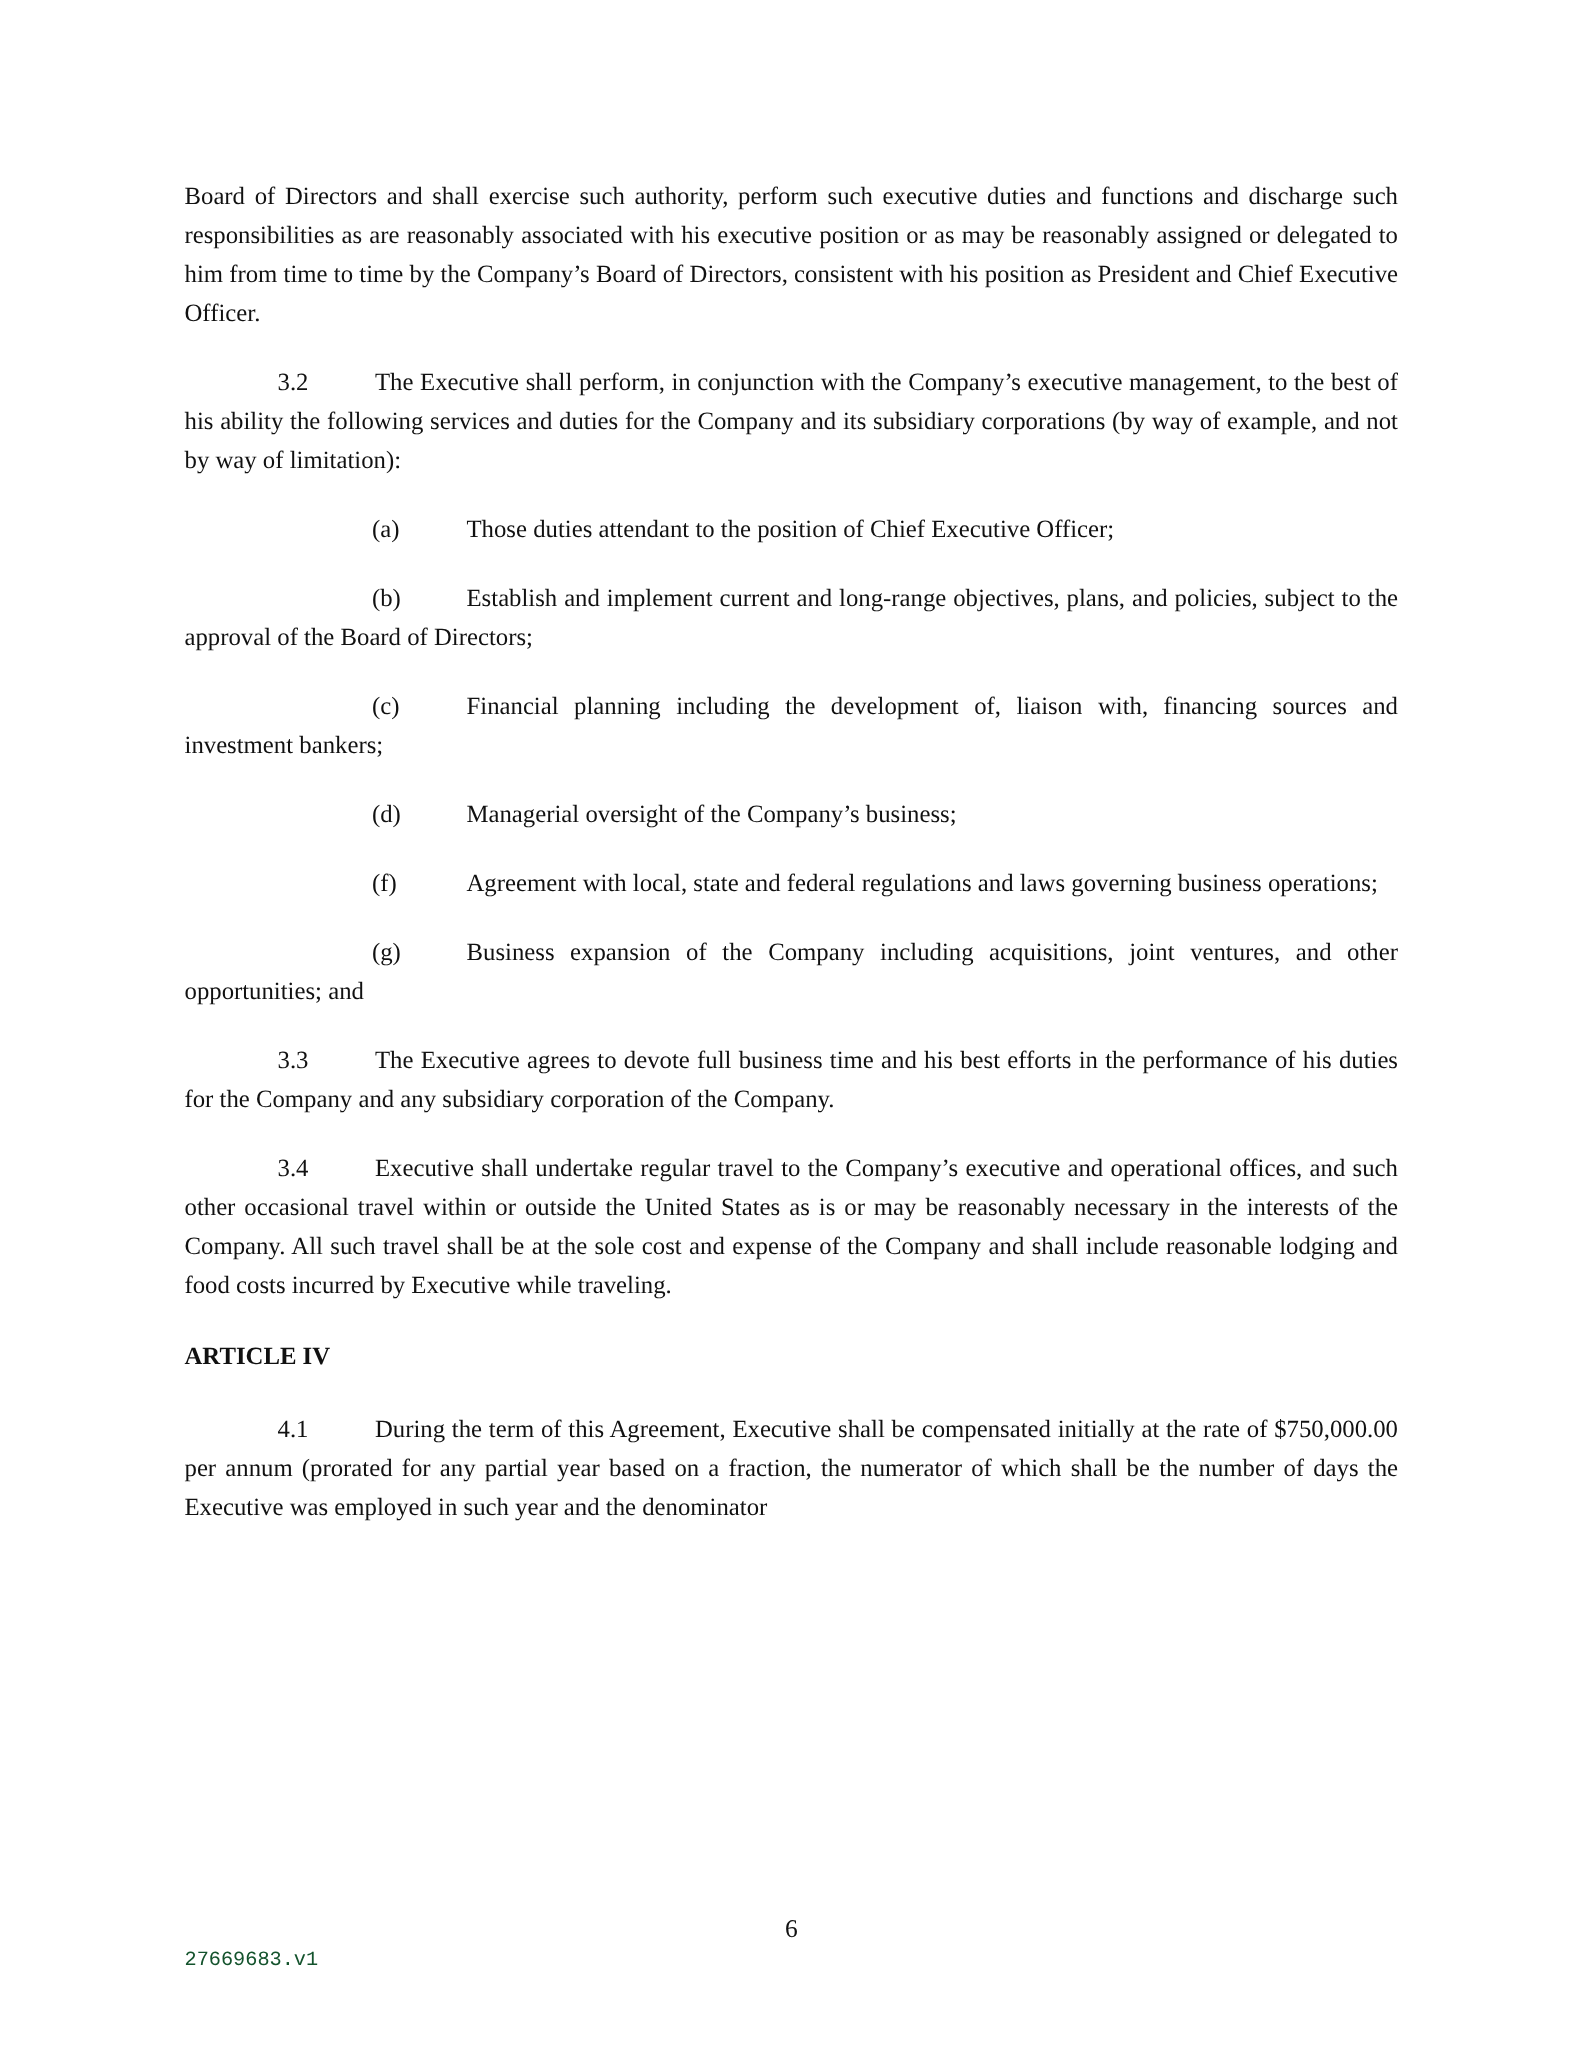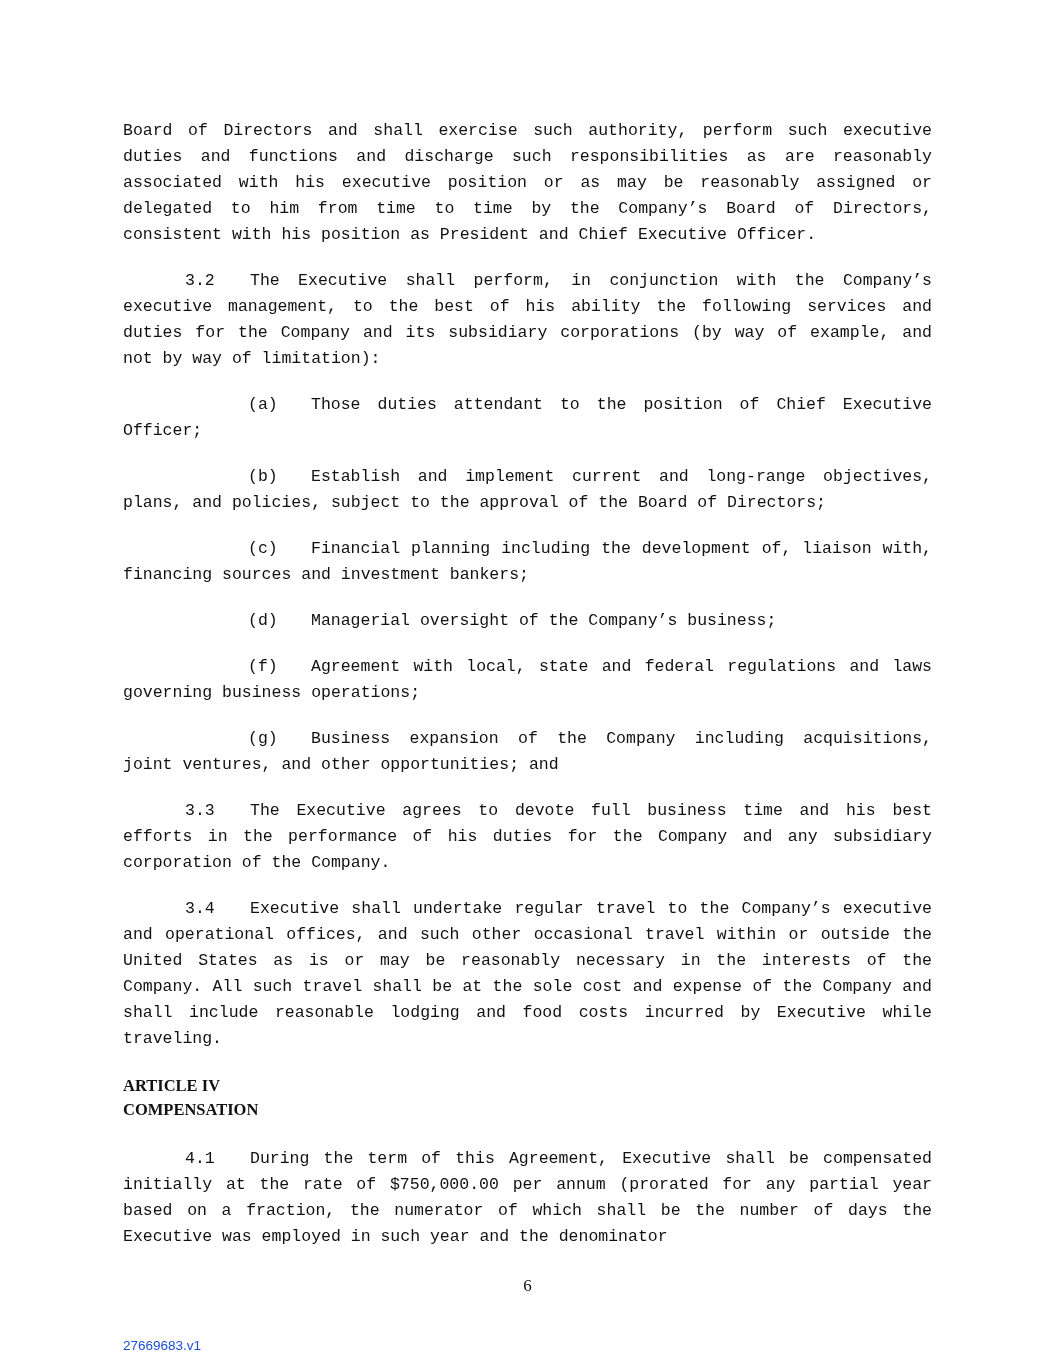--- a/index.html
+++ b/index.html
@@ -14,21 +14,21 @@
   }
   .body-text {
     position: absolute;
     left: 123px;
     right: 123px;
     top: 118px;
     font-size: 16.5px;
     line-height: 26px;
     text-align: justify;
   }
-  .para { margin: 0 0 20px 0; font-family: Liberation Mono, monospace; }
+  .para { margin: 0 0 20px 0; }
   .section { text-indent: 62px; }
   .section .num {
     display: inline-block;
     width: 65px;
     text-indent: 0;
   }
   .item { text-indent: 125px; }
   .item .label {
     display: inline-block;
     width: 63px;
@@ -46,24 +46,23 @@
     right: 0;
     top: 1276px;
     text-align: center;
     font-size: 17px;
     color: #111111;
   }
   .footer-id {
     position: absolute;
     left: 123px;
     top: 1300px;
-    font-family: Liberation Sans, sans-serif;
+    font-family: Liberation Mono, monospace;
     font-size: 13.5px;
-    color: #1d4ed8;
-    margin-top: 38px;
+    color: #14532d;
   }
 </style>
 </head>
 <body>
 
 <div class="body-text">
 
   <p class="para cont">Board of Directors and shall exercise such authority, perform such executive duties and functions and discharge such responsibilities as are reasonably associated with his executive position or as may be reasonably assigned or delegated to him from time to time by the Company’s Board of Directors, consistent with his position as President and Chief Executive Officer.</p>
 
   <p class="para section"><span class="num">3.2</span><span>The Executive shall perform, in conjunction with the Company’s executive management, to the best of his ability the following services and duties for the Company and its subsidiary corporations (by way of example, and not by way of limitation):</span></p>
@@ -81,21 +80,20 @@
 
   <p class="para item"><span class="label">(g)</span><span>Business expansion of the Company including acquisitions, joint ventures, and other opportunities; and</span></p>
 
 
   <p class="para section"><span class="num">3.3</span><span>The Executive agrees to devote full business time and his best efforts in the performance of his duties for the Company and any subsidiary corporation of the Company.</span></p>
 
   <p class="para section"><span class="num">3.4</span><span>Executive shall undertake regular travel to the Company’s executive and operational offices, and such other occasional travel within or outside the United States as is or may be reasonably necessary in the interests of the Company.  All such travel shall be at the sole cost and expense of the Company and shall include reasonable lodging and food costs incurred by Executive while traveling.</span></p>
 
   <div class="article-heading">
     <div>ARTICLE IV</div>
-    <div>COMPENSATION</div>
   </div>
 
   <p class="para section"><span class="num">4.1</span><span>During the term of this Agreement, Executive shall be compensated initially at the rate of $750,000.00 per annum (prorated for any partial year based on a fraction, the numerator of which shall be the number of days the Executive was employed in such year and the denominator</span></p>
 
 </div>
 
 <div class="page-number">6</div>
 
 <div class="footer-id">27669683.v1</div>
 

